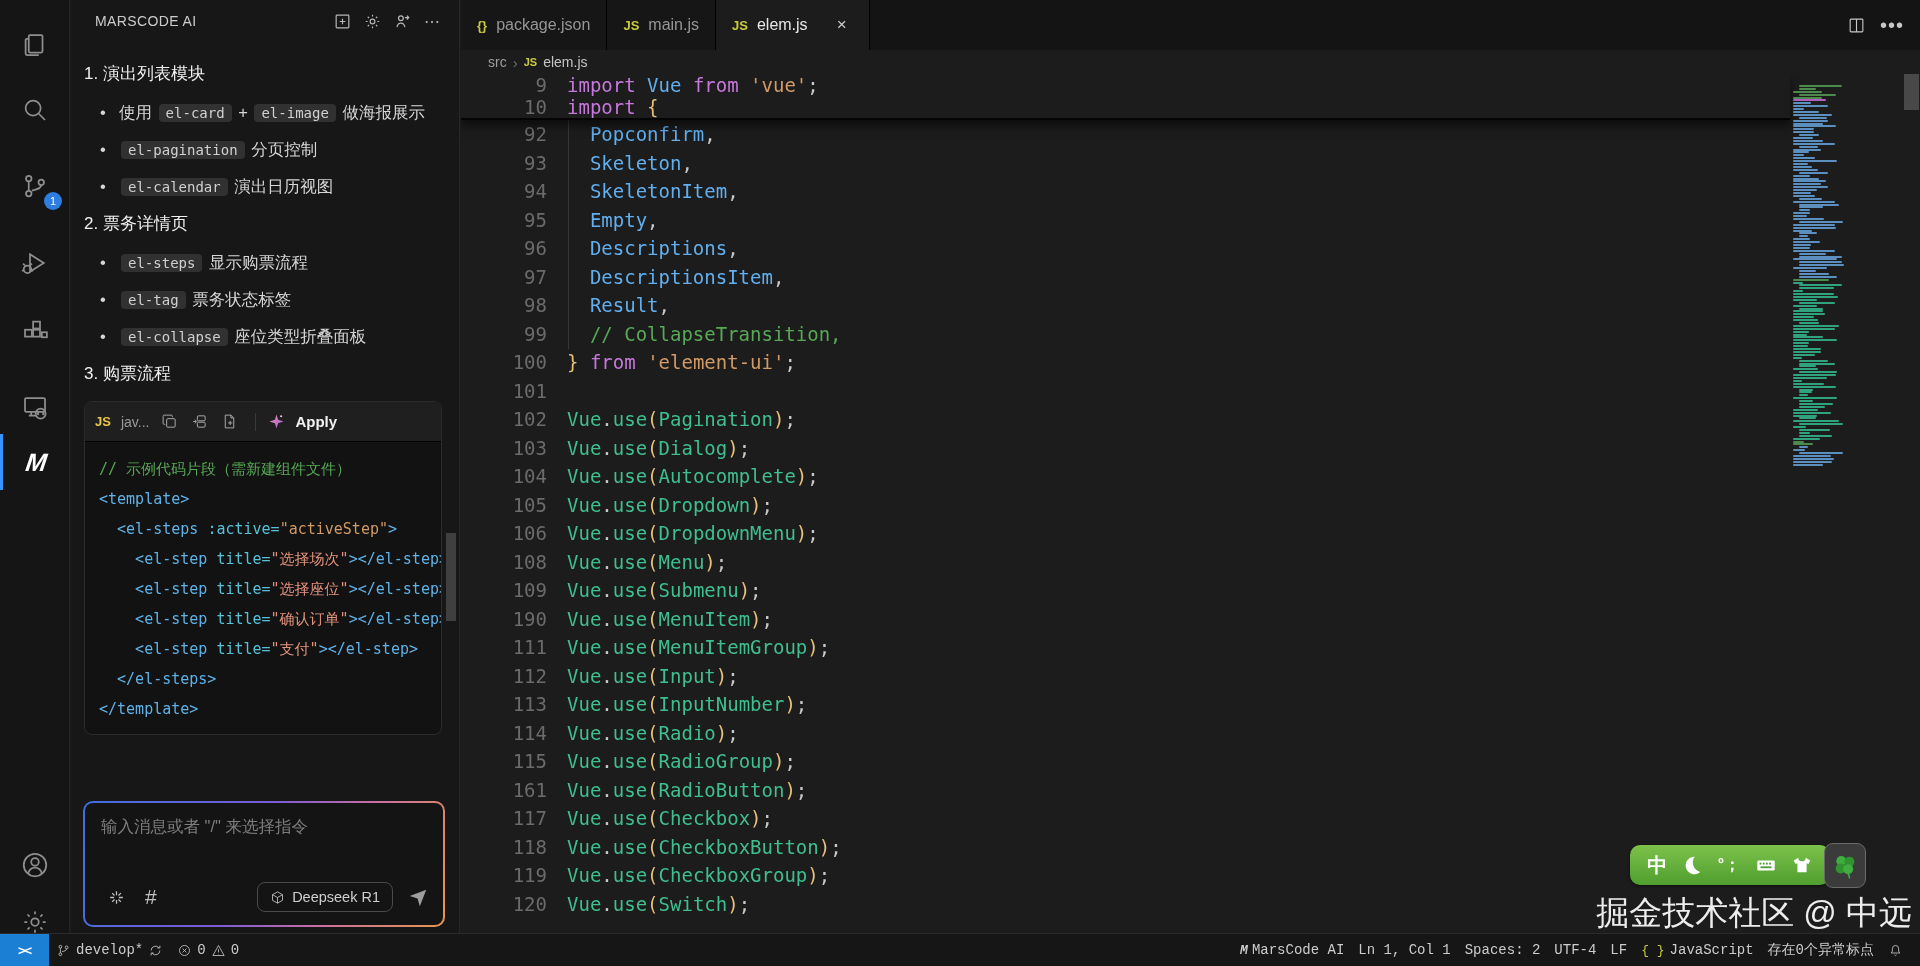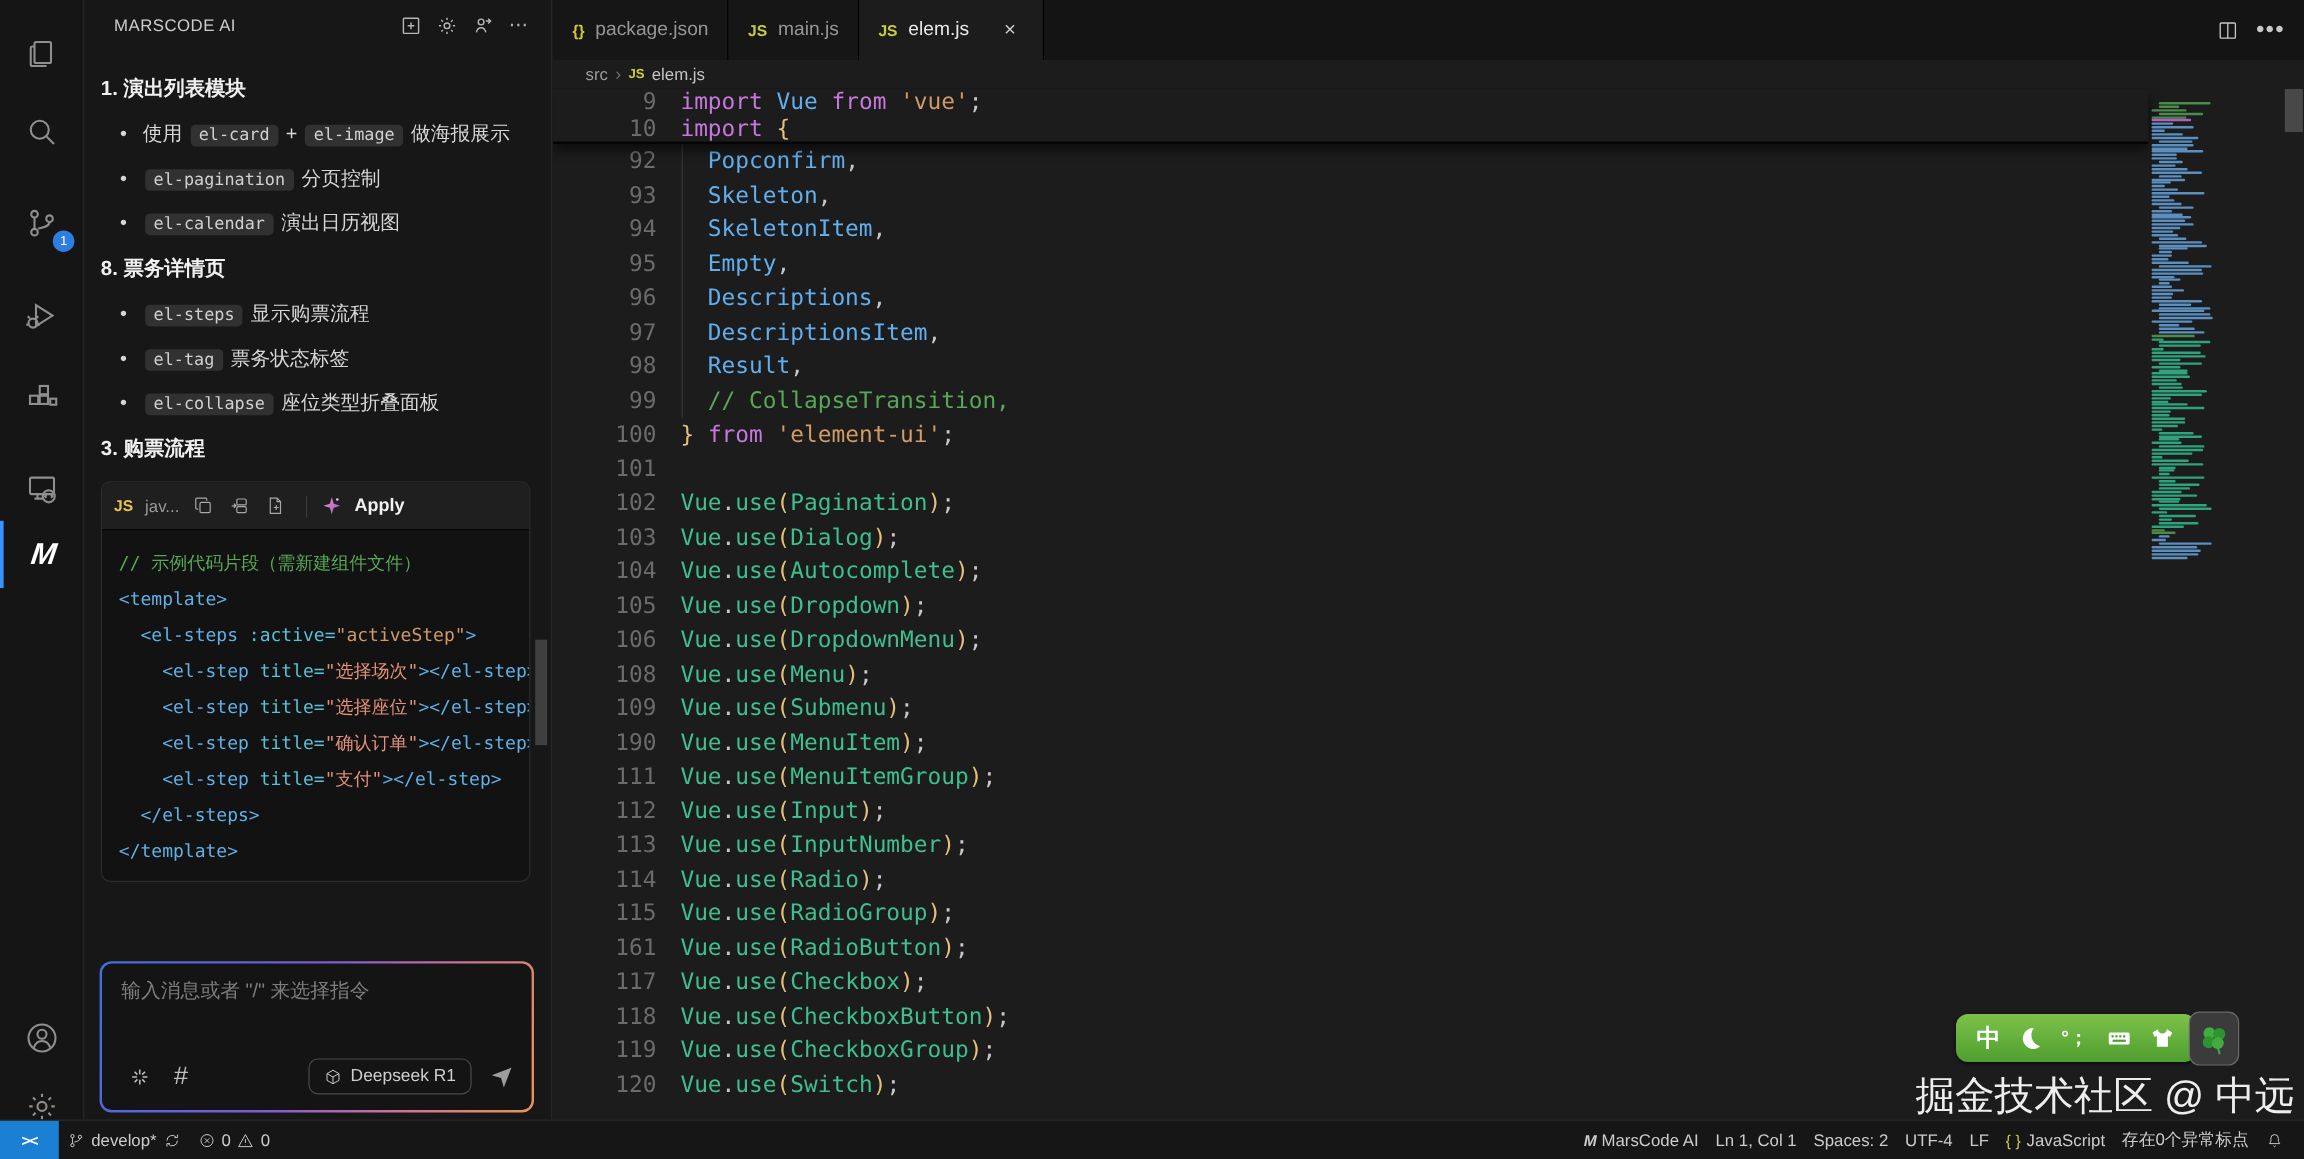--- a/index.html
+++ b/index.html
@@ -26,21 +26,21 @@
   .sidebar { position:absolute; left:71px; top:0; width:389px; height:933px;
              background:#171717; border-right:1px solid #262626; z-index:5; overflow:hidden; }
   .sb-header { position:absolute; top:0; left:0; right:0; height:42px; display:flex;
                align-items:center; padding:0 12px 0 24px; }
   .sb-title { color:#cccccc; font-size:14px; letter-spacing:.4px; flex:1; }
   .sb-hicon { width:30px; height:30px; display:flex; align-items:center; justify-content:center;
               color:#b6b6b6; cursor:pointer; font-size:16px; }
   .sb-hicon svg { width:19px; height:19px; stroke:#b6b6b6; fill:none; stroke-width:1.5; }
   .sb-content { position:absolute; top:44px; left:0; right:8px; bottom:166px;
                 padding:8px 4px 0 13px; overflow:hidden; }
-  .sb-h { color:#f0f0f0; font-size:17px; font-weight:bold; margin:10px 0 12px 0; }
+  .sb-h { color:#f0f0f0; font-size:17px; font-weight:normal; margin:10px 0 12px 0; }
   .sb-li { position:relative; color:#d6d6d6; font-size:16.5px; line-height:30px;
            padding-left:35px; margin-bottom:6px; }
   .sb-li::before { content:"•"; position:absolute; left:16px; color:#d6d6d6; }
   .chip { background:#313131; border-radius:4px; padding:1px 7px; margin:0 2px;
           font-family:"DejaVu Sans Mono", monospace; font-size:14px; color:#d0d0d0; }
   
   .sb-codeblock { margin:16px 0 0 0; width:358px; background:#121212;
                   border:1px solid #2c2c2c; border-radius:8px; overflow:hidden; }
   .sb-cb-head { height:40px; background:#1f1f1f; border-bottom:1px solid #000;
                 display:flex; align-items:center; padding:0 10px; gap:10px; }
@@ -121,21 +121,21 @@
   .scroll-thumb { position:absolute; top:0; right:1px; width:15px; height:36px;
                   background:rgba(110,110,110,.55); z-index:7; }
 
   
   .statusbar { position:absolute; left:0; right:0; bottom:0; height:33px; background:#161616;
                border-top:1px solid #2b2b2b; display:flex; align-items:center;
                color:#cccccc; font-size:14px; z-index:20; }
   .st-remote { width:49px; height:33px; background:#1b7fd4; color:#fff; display:flex;
                align-items:center; justify-content:center; font-weight:bold; font-size:13px;
                letter-spacing:-1px; cursor:pointer; }
-  .st-item { display:flex; align-items:center; gap:5px; padding:0 7px; height:33px; cursor:pointer; }
+  .st-item { display:flex; align-items:center; gap:5px; padding:0 7px; height:33px; cursor:pointer;font-family:Liberation Mono, monospace; }
   .st-item svg { width:15px; height:15px; stroke:#cccccc; fill:none; stroke-width:1.3; }
   .st-right { margin-left:auto; display:flex; align-items:center; padding-right:10px; }
   .st-mars { font-style:italic; font-weight:bold; font-size:13px; letter-spacing:-1px; }
 
   
   .ime { position:absolute; left:1630px; top:843px; height:45px; display:flex; z-index:30; }
   .ime-pill { width:200px; height:40px; margin-top:2px; border-radius:10px;
               background:linear-gradient(#7cc24a,#4f9e2f); display:flex; align-items:center;
               justify-content:space-around; padding:0 10px; box-shadow:0 1px 3px rgba(0,0,0,.6); }
   .ime-cn { color:#fff; font-size:20px; font-weight:bold; cursor:pointer; }
@@ -240,21 +240,21 @@
           </svg>
       </span>
       <span class="sb-hicon">⋯</span>
     </div>
 
     <div class="sb-content" id="sbContent">
         <div class="sb-h">1. 演出列表模块</div>
         <div class="sb-li"><span>使用 </span><span class="chip">el-card</span><span> + </span><span class="chip">el-image</span><span> 做海报展示</span></div>
         <div class="sb-li"><span class="chip">el-pagination</span><span> 分页控制</span></div>
         <div class="sb-li"><span class="chip">el-calendar</span><span> 演出日历视图</span></div>
-        <div class="sb-h">8. 票务详情页</div>
+        <div class="sb-h">2. 票务详情页</div>
         <div class="sb-li"><span class="chip">el-steps</span><span> 显示购票流程</span></div>
         <div class="sb-li"><span class="chip">el-tag</span><span> 票务状态标签</span></div>
         <div class="sb-li"><span class="chip">el-collapse</span><span> 座位类型折叠面板</span></div>
         <div class="sb-h">3. 购票流程</div>
         <div class="sb-codeblock">
           <div class="sb-cb-head">
             <span class="cb-js">JS</span>
             <span class="cb-lang">jav...</span>
             <span class="cb-icon">
               <svg viewBox="0 0 24 24">

